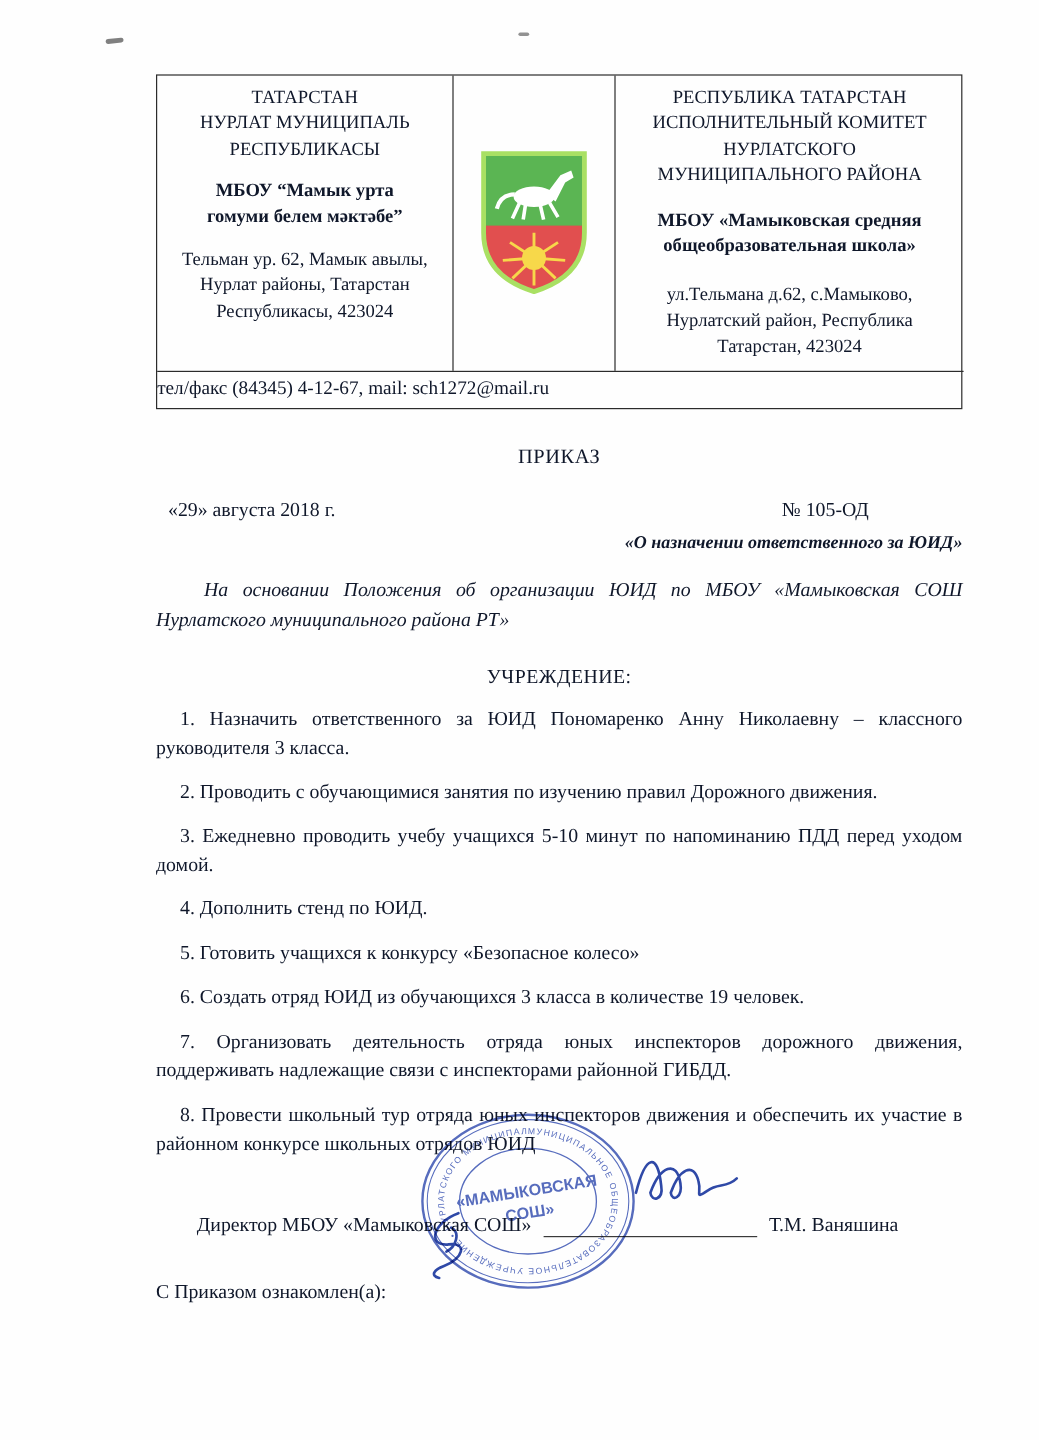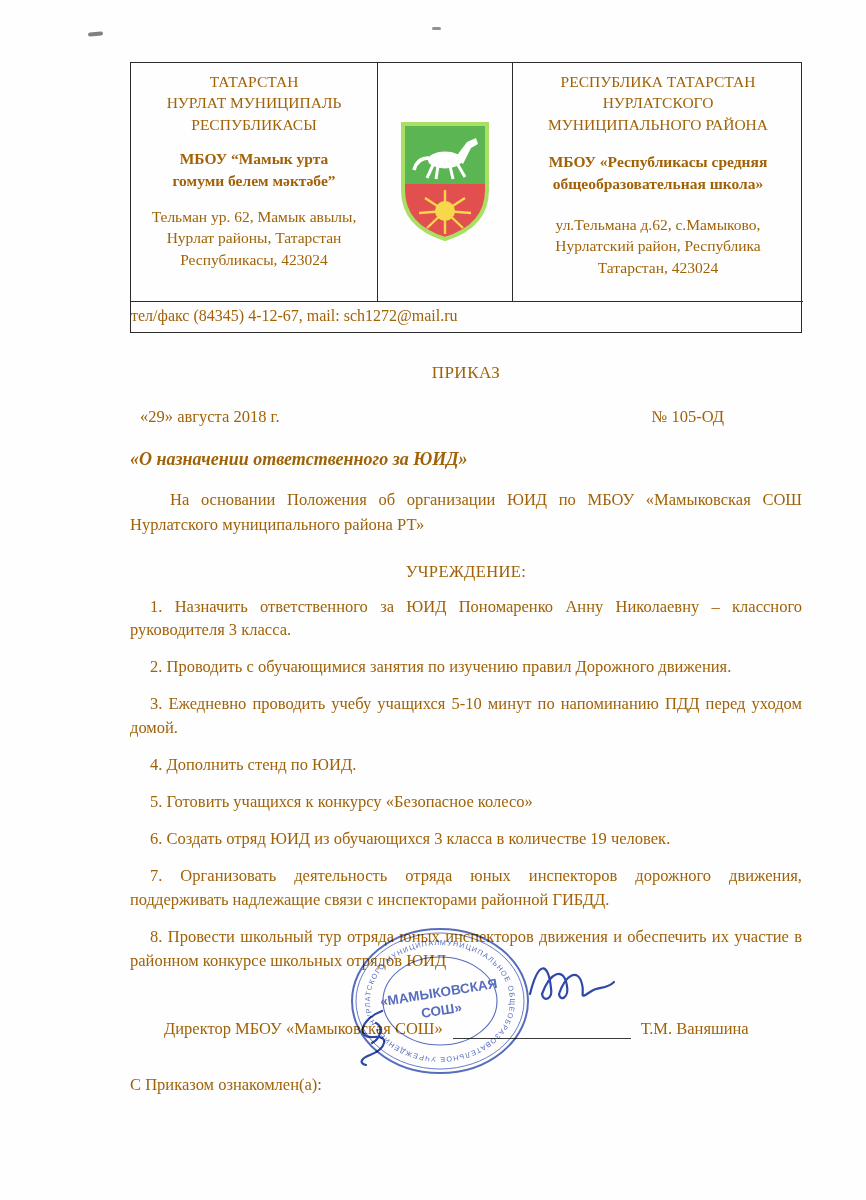--- a/index.html
+++ b/index.html
@@ -1,40 +1,40 @@
 <!DOCTYPE html>
 <html><head>
 <meta charset="utf-8">
 <style>
   html,body{margin:0;padding:0;background:#e8e8e8;}
   .page{
     position:relative;width:866px;height:1200px;margin:0 auto;
     background:#fefefe;overflow:hidden;
     font-family:"Liberation Serif","DejaVu Serif",serif;
-    color:#a16207;
+    color:#0f172a;
   }
   .artifact{position:absolute;background:#4a4a4a;border-radius:2px;}
   .doc{position:absolute;left:130px;top:62px;width:672px;}
 
   
   .lh{border:1.6px solid #2b2b2b;display:grid;grid-template-columns:246px 136px 290px;}
   .lh-cell{padding:8px 6px 10px;text-align:center;font-size:15.5px;line-height:1.38;min-height:238px;box-sizing:border-box;}
   .lh-cell.mid{display:flex;align-items:center;justify-content:center;border-left:1.6px solid #2b2b2b;border-right:1.6px solid #2b2b2b;}
   .lh .school{font-weight:bold;margin-top:13px;}
   .lh .addr{margin-top:15px;}
   .lh-right .school{margin-top:16px;}
   .lh-right .addr{margin-top:20px;}
   .lh-contact{grid-column:1 / -1;border-top:1.6px solid #2b2b2b;text-align:left;font-size:16px;padding:5px 0 7px;}
 
   
   .title{text-align:center;font-size:17px;letter-spacing:.5px;margin-top:30px;}
   .date-row{display:flex;justify-content:space-between;margin-top:24px;font-size:16.5px;padding-left:10px;}
   .order-no{margin-right:78px;}
-  .subject{text-align:left;font-weight:bold;font-style:italic;font-size:18px;margin-top:22px;}
-  .preamble{font-size:16.5px;line-height:1.5;text-align:justify;text-indent:40px;margin:18px 0 0;}
+  .subject{text-align:right;font-weight:bold;font-style:italic;font-size:15px;margin-top:10px;}
+  .preamble{font-size:16.5px;line-height:1.5;text-align:justify;text-indent:40px;margin:18px 0 0;font-style:italic;}
   .directive{text-align:center;font-size:16.5px;letter-spacing:.4px;margin-top:24px;}
   .items{margin-top:6px;}
   .item{font-size:16.5px;line-height:1.45;text-align:justify;text-indent:20px;margin:13px 0;}
 
   
   .sig-row{display:flex;align-items:flex-end;margin-top:46px;padding-left:34px;font-size:16.5px;white-space:nowrap;}
   .sig-line{display:inline-block;width:178px;border-bottom:1.4px solid #3a3a3a;height:18px;margin-left:10px;}
   .sig-name{margin-left:10px;}
   .ack{font-size:16.5px;margin-top:36px;}
 
@@ -98,24 +98,25 @@
               <path d="M38,47 l-6,13 m11,-12 l-2,13 m14,-13 l3,13 m5,-14 l7,12" stroke="#ffffff" stroke-width="3" fill="none"></path>
               <path d="M34,40 q-12,0 -15,12" stroke="#ffffff" stroke-width="3.5" fill="none"></path>
             </g>
           </g>
           <path d="M8,6 H92 V72 Q92,108 50,121 Q8,108 8,72 Z" fill="none" stroke="#a9e063" stroke-width="4"></path>
         </svg>
       </div>
 
       <div class="lh-cell lh-right">
         <div>РЕСПУБЛИКА  ТАТАРСТАН</div>
+        <div>ИСПОЛНИТЕЛЬНЫЙ КОМИТЕТ</div>
         <div>НУРЛАТСКОГО</div>
         <div>МУНИЦИПАЛЬНОГО РАЙОНА</div>
         <div class="school">
-          <div>МБОУ «Республикасы средняя</div>
+          <div>МБОУ «Мамыковская средняя</div>
           <div>общеобразовательная школа»</div>
         </div>
         <div class="addr">
           <div>ул.Тельмана д.62, с.Мамыково,</div>
           <div>Нурлатский район, Республика</div>
           <div>Татарстан, 423024</div>
         </div>
       </div>
 
       <div class="lh-contact">тел/факс (84345) 4-12-67,  mail: sch1272@mail.ru</div>

